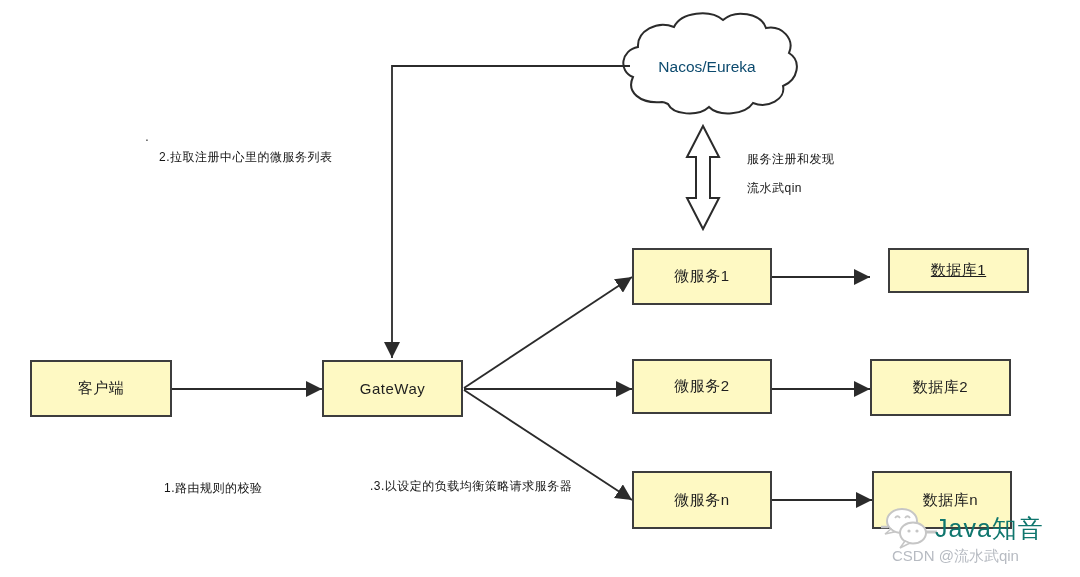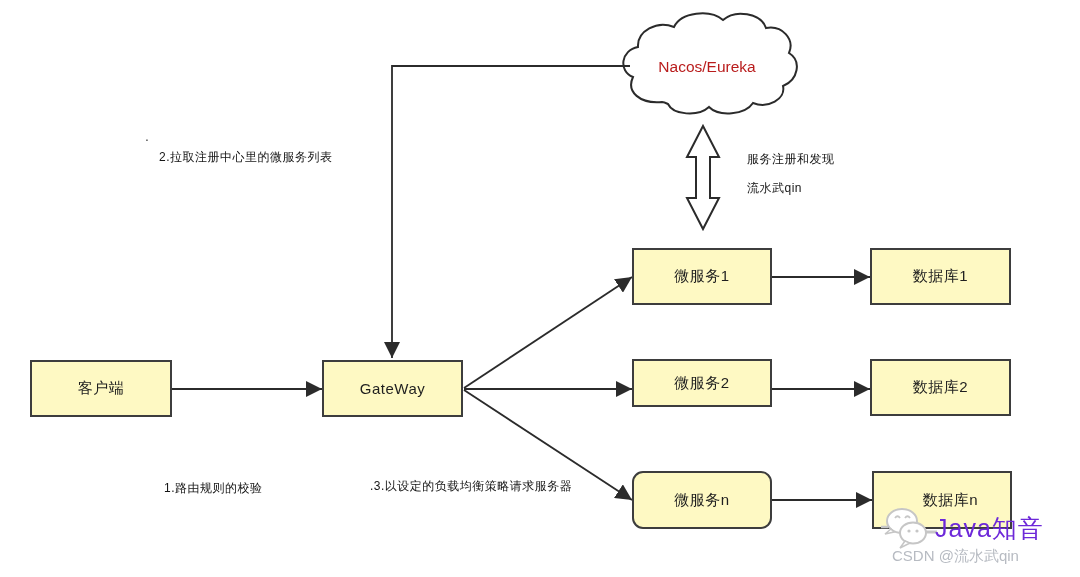--- a/index.html
+++ b/index.html
@@ -8,34 +8,34 @@
     font-family:"Liberation Sans","DejaVu Sans",sans-serif;color:#1f1f1f;
   }
   .edges{position:absolute;left:0;top:0;width:1080px;height:577px;}
   .node{
     position:absolute;box-sizing:border-box;background:#fef9c3;
     border:2px solid #3d3d3d;display:flex;align-items:center;justify-content:center;
     font-size:15px;color:#1f1f1f;letter-spacing:.5px;
   }
   .cloud-label{
     position:absolute;left:628px;top:53px;width:158px;height:28px;
-    display:flex;align-items:center;justify-content:center;font-size:15.5px;color:#b91c1c;
+    display:flex;align-items:center;justify-content:center;font-size:15.5px;color:#0c4a6e;
   }
   .note{position:absolute;font-size:12px;color:#151515;white-space:nowrap;letter-spacing:.5px;}
   .note-step2{left:159px;top:149px;}
   .note-reg1{left:747px;top:151px;}
   .note-reg2{left:747px;top:180px;}
   .note-step1{left:164px;top:438px;margin-top:42px;}
   .note-step3{left:336px;top:478px;margin-left:34px;}
   .stray-dot{position:absolute;left:145px;top:128px;font-size:14px;color:#444;}
   .watermark{
     position:absolute;left:881px;top:506px;display:flex;align-items:center;
     color:#c9c9c9;
   }
-  .wm-brand{font-size:25px;color:#6d28d9;letter-spacing:1px;margin-left:-2px;}
+  .wm-brand{font-size:25px;color:#0f766e;letter-spacing:1px;margin-left:-2px;}
   .wm-credit{
     position:absolute;left:892px;top:547px;width:146px;
     font-size:15px;color:#b7bbc2;white-space:nowrap;
   }
 </style>
 </head>
 <body>
 
 <div class="canvas">
 
@@ -65,24 +65,24 @@
     <line x1="772" y1="389" x2="870" y2="389" stroke="#2b2b2b" stroke-width="1.8" marker-end="url(#arrow)"></line>
     <line x1="772" y1="500" x2="872" y2="500" stroke="#2b2b2b" stroke-width="1.8" marker-end="url(#arrow)"></line>
   </svg>
 
   <div class="cloud-label">Nacos/Eureka</div>
 
   <div class="node" style="left:322px;top:360px;width:141px;height:57px;">GateWay</div>
   <div class="node" style="left:30px;top:360px;width:142px;height:57px;">客户端</div>
 
   <div class="node" style="left:632px;top:248px;width:140px;height:57px;">微服务1</div>
-  <div class="node" style="left:632px;top:359px;width:140px;height:48px;">微服务2</div>
-  <div class="node" style="left:632px;top:471px;width:140px;height:58px;border-radius:11px;">微服务n</div>
+  <div class="node" style="left:632px;top:359px;width:140px;height:55px;">微服务2</div>
+  <div class="node" style="left:632px;top:471px;width:140px;height:58px;">微服务n</div>
 
-  <div class="node" style="left:870px;top:248px;width:141px;height:57px;">数据库1</div>
+  <div class="node" style="left:888px;top:248px;width:141px;height:45px;text-decoration:underline;">数据库1</div>
   <div class="node" style="left:870px;top:359px;width:141px;height:57px;">数据库2</div>
   <div class="node" style="left:872px;top:471px;width:140px;height:58px;padding-left:17px;">数据库n</div>
 
   <div class="note note-step2">2.拉取注册中心里的微服务列表</div>
   <div class="note note-reg1">服务注册和发现</div>
   <div class="note note-reg2">流水武qin</div>
   <div class="note note-step1">1.路由规则的校验</div>
   <div class="note note-step3">.3.以设定的负载均衡策略请求服务器</div>
   <div class="stray-dot">.</div>
 

